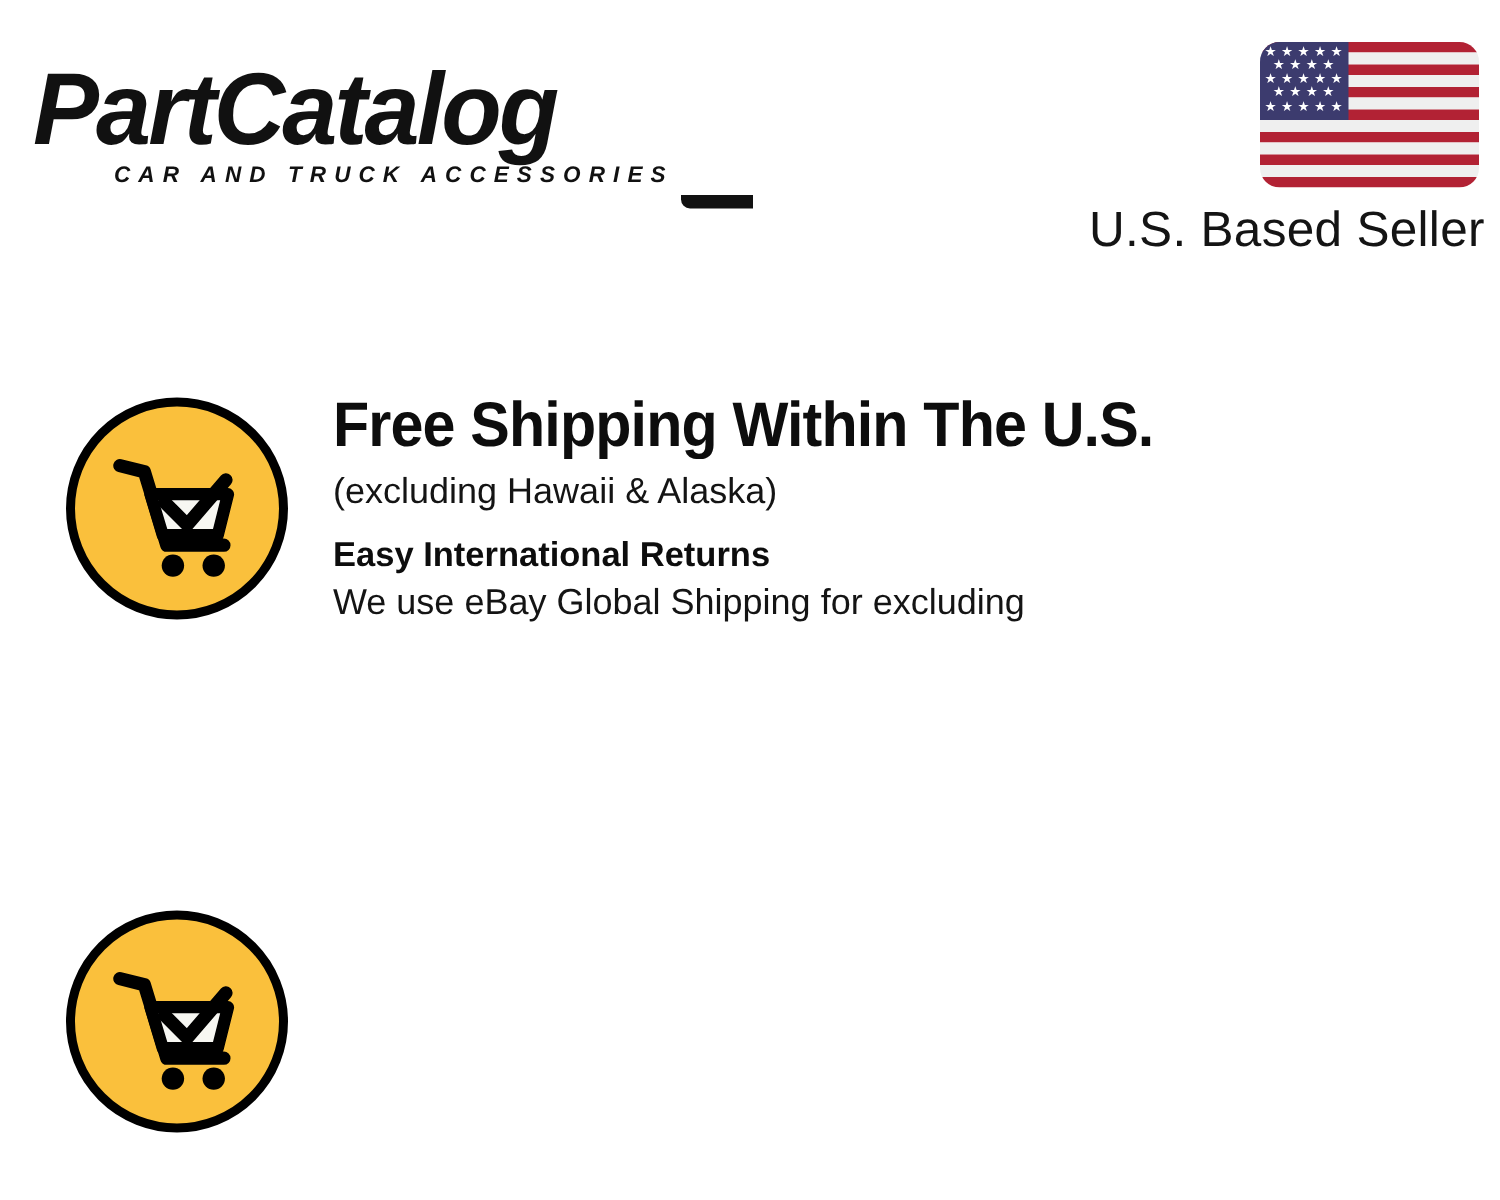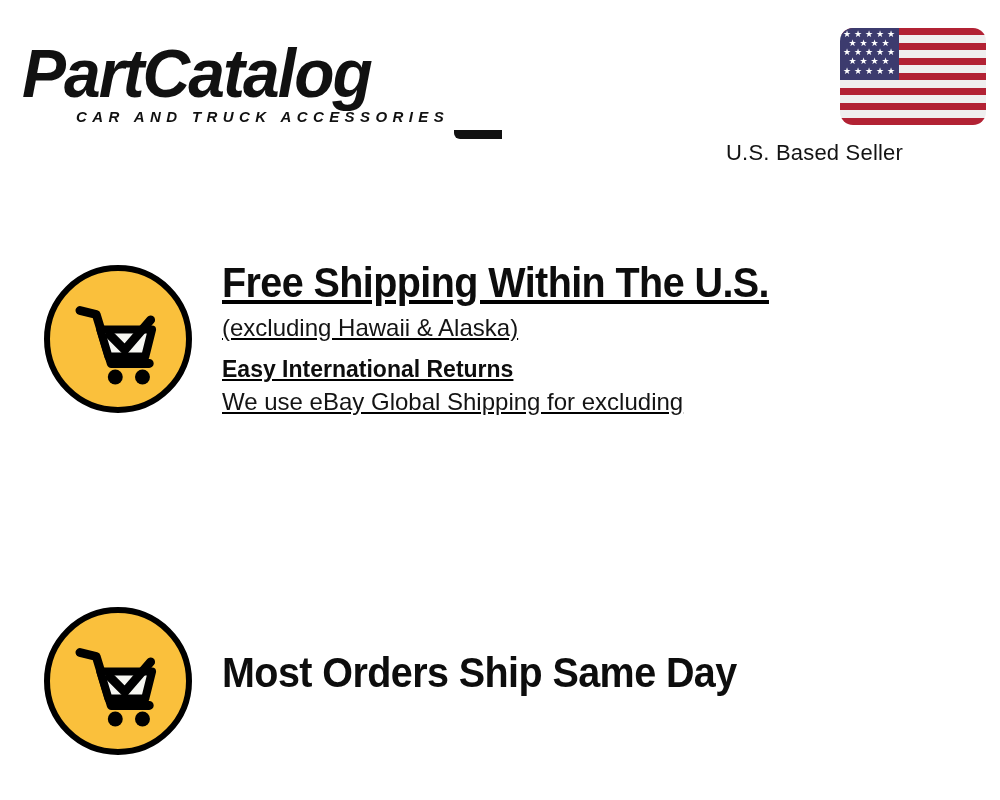--- a/index.html
+++ b/index.html
@@ -101,21 +101,21 @@
     text-align: center;
   }
   .star::before { content: "\2605"; display: block; font-size: 9px; }
 
   #us-seller-label {
     position: absolute;
     left: 726px;
     top: 117px;
     font-family: "Liberation Sans", sans-serif;
     font-weight: normal;
-    font-size: 22px;
+    font-size: 33px;
     line-height: 40px;
     color: #141414;
     white-space: nowrap;
     letter-spacing: 0.2px;
   }
 
   
   .feature-row {
     position: absolute;
     left: 0;
@@ -138,21 +138,21 @@
   #feature-row-1 .feature-icon { top: 0px; }
   #feature-row-2 .feature-icon { top: 0px; }
 
   .feature-icon svg { display: block; width: 100%; height: 100%; }
 
   .feature-text {
     position: absolute;
     left: 222px;
     width: 760px;
   }
-  #feature-row-0 .feature-text { top: -8px; text-decoration: underline; }
+  #feature-row-0 .feature-text { top: -8px; }
   #feature-row-1 .feature-text { top: 42px; }
   #feature-row-2 .feature-text { top: 40px; }
 
   .feature-headline {
     font-family: "Liberation Sans", sans-serif;
     font-weight: bold;
     font-size: 42px;
     line-height: 52px;
     letter-spacing: -0.6px;
     color: #0d0d0d;
@@ -271,19 +271,15 @@
   <div class="feature-row" id="feature-row-2">
     <div class="feature-icon">
       <svg viewBox="0 0 100 100" xmlns="http://www.w3.org/2000/svg">
         <path d="M22 29 L34 32 L45 68 L73 68" fill="none" stroke="#000" stroke-width="6.5" stroke-linecap="round" stroke-linejoin="round"></path>
         <path d="M37 43 L75 43 L70 63 L43 63 Z" fill="#F7F7F2" stroke="#000" stroke-width="6" stroke-linejoin="round"></path>
         <path d="M44 47 L55 58 L74 36" fill="none" stroke="#000" stroke-width="6.5" stroke-linecap="round" stroke-linejoin="round"></path>
         <circle cx="48" cy="78" r="5.5" fill="#000"></circle>
         <circle cx="68" cy="78" r="5.5" fill="#000"></circle>
       </svg>
     </div>
-    <div class="feature-text">
-      <div class="feature-headline">Most Orders Ship Same Day</div>
-
-    </div>
   </div>
 
 </div>
 
 </body></html>

